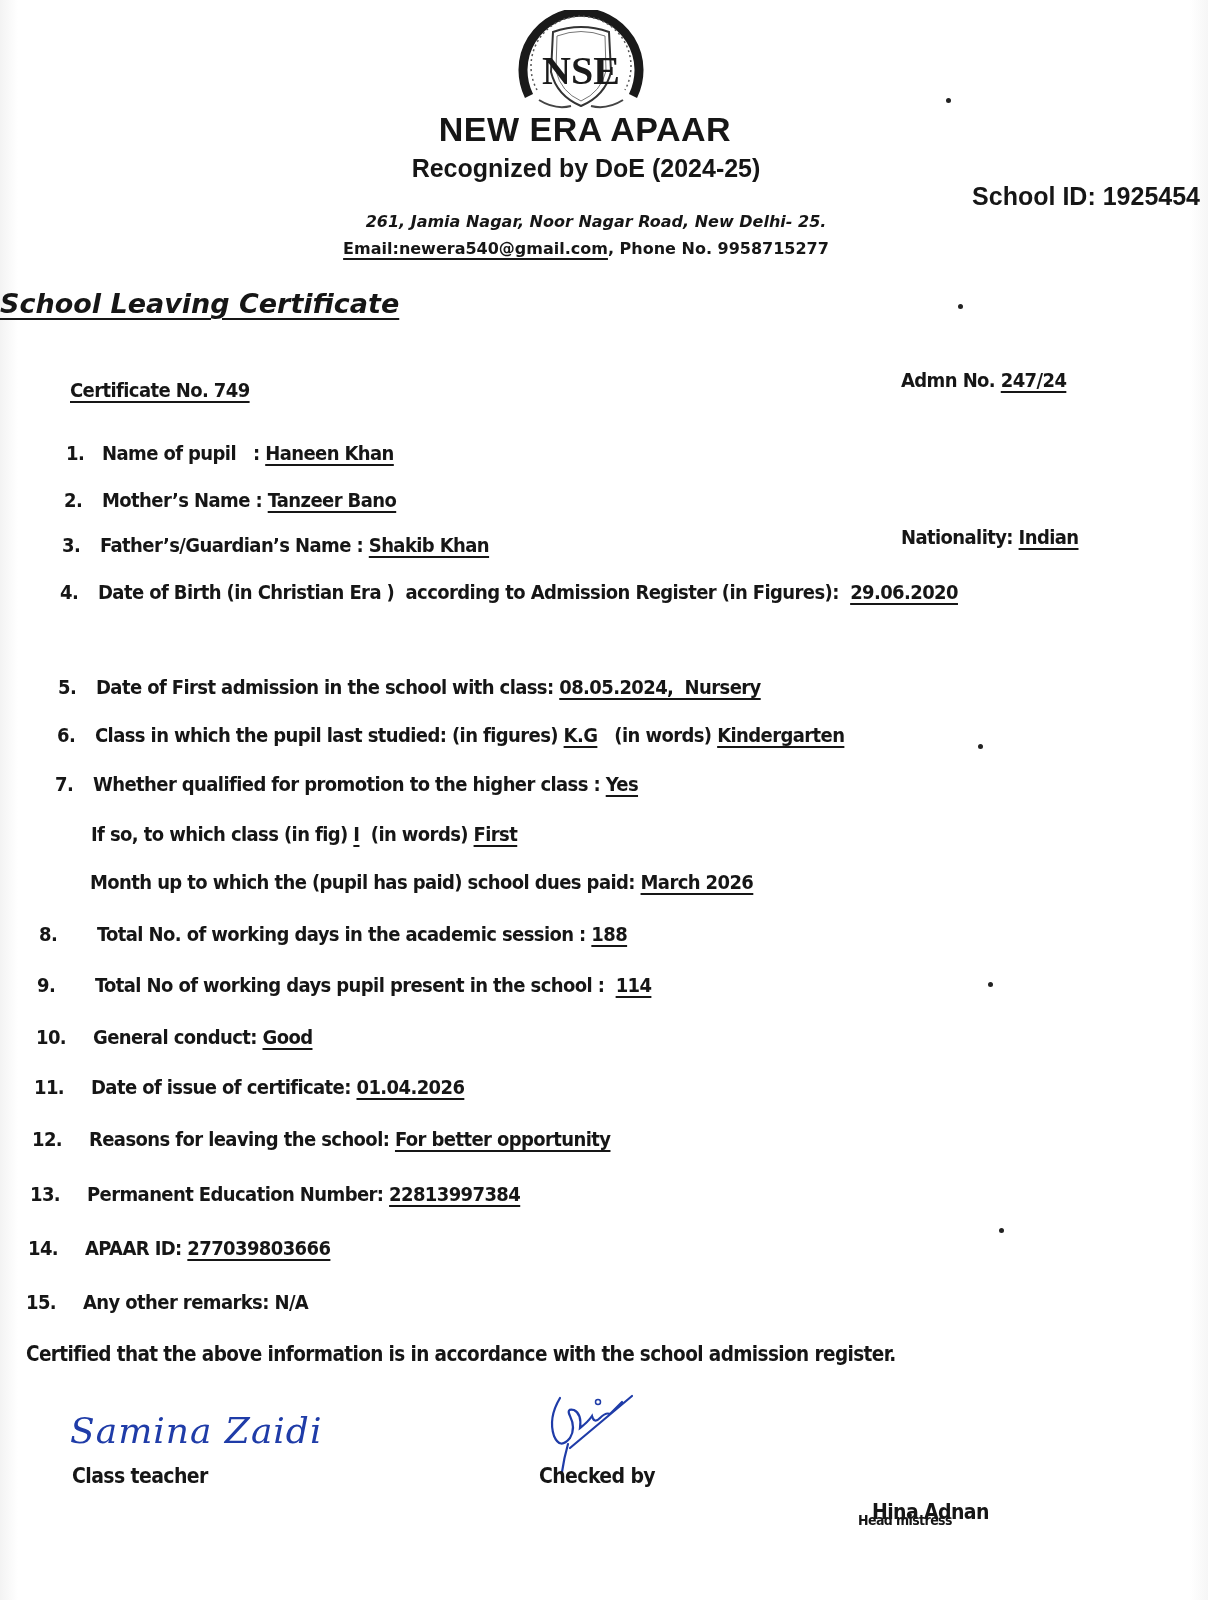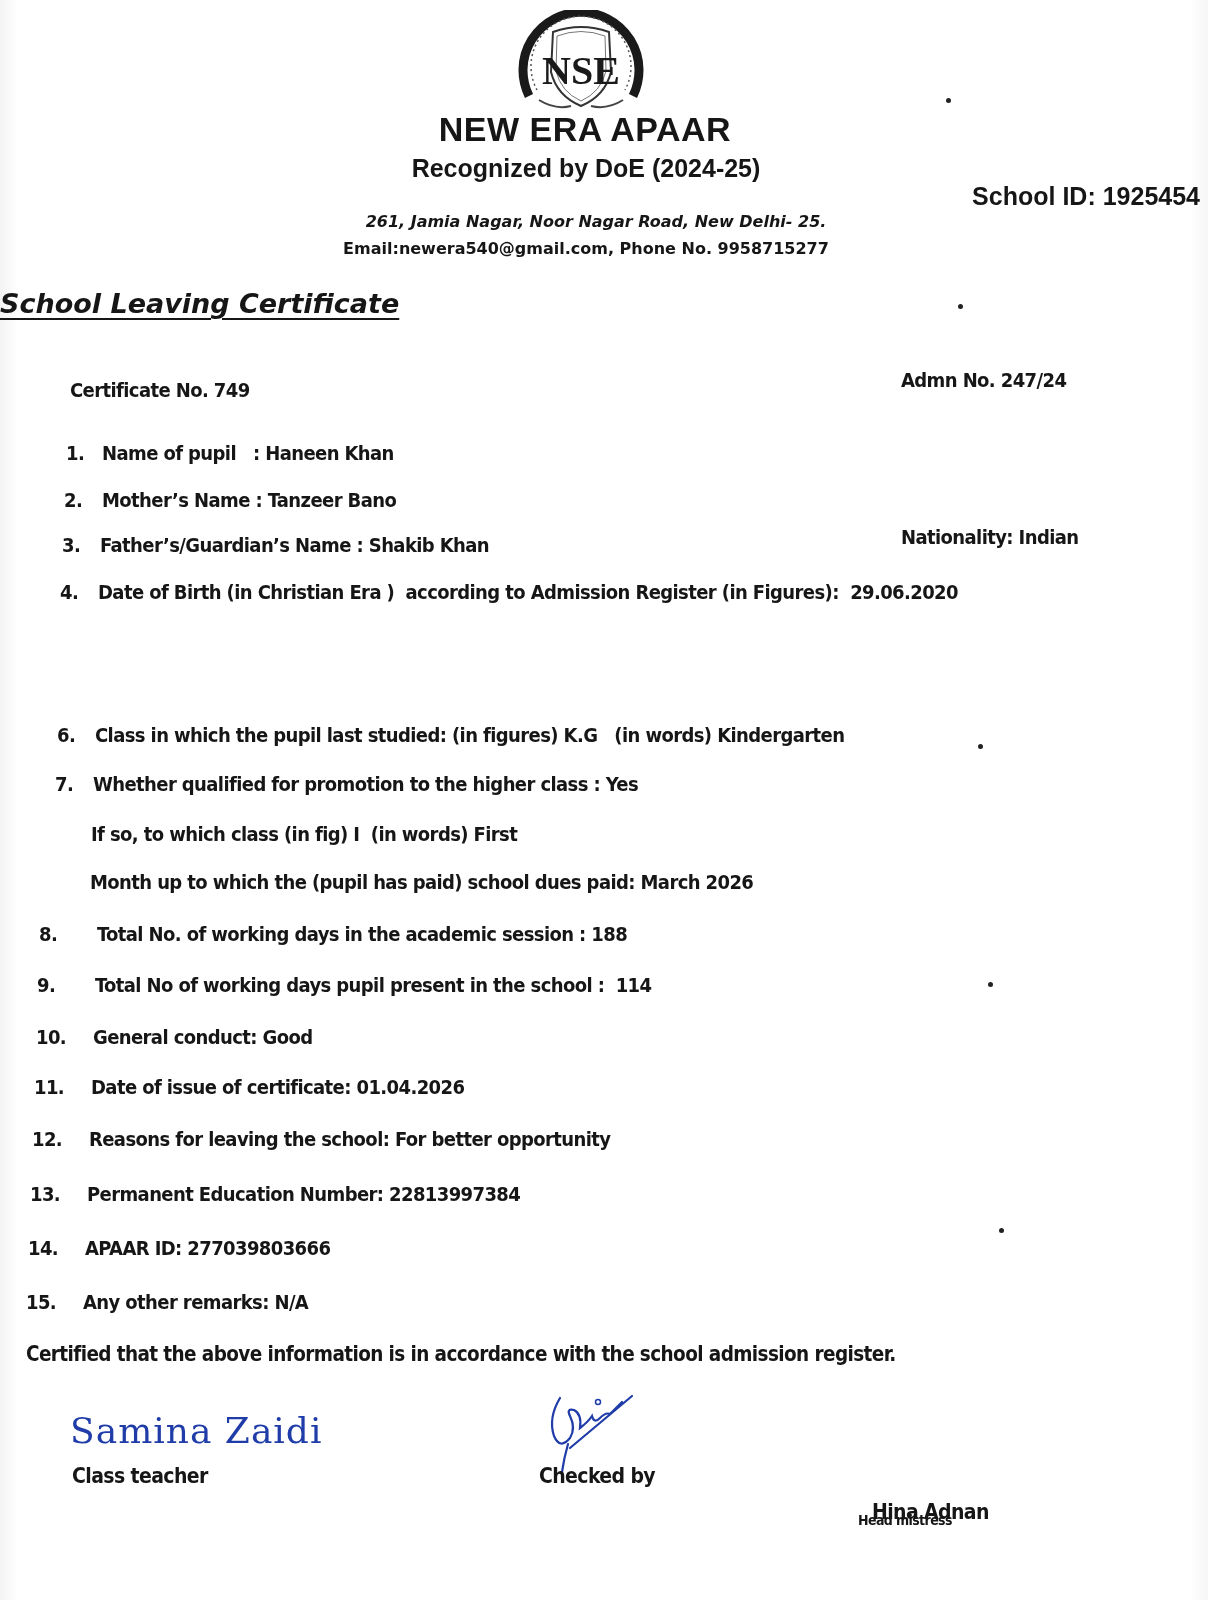--- a/index.html
+++ b/index.html
@@ -14,21 +14,21 @@
       overflow: hidden;
       color: #161616;
       font-family: "Liberation Sans", "DejaVu Sans", sans-serif;
     }
     .page {
       position: absolute;
       inset: 0;
       background: linear-gradient(90deg, #f3f3f3 0px, #ffffff 18px, #ffffff 1190px, #f6f6f6 1208px);
     }
     .abs { position: absolute; white-space: nowrap; }
-    .u { text-underline-offset: 4px; text-decoration-thickness: 2px; }
+    .u { text-decoration: underline; text-underline-offset: 4px; text-decoration-thickness: 2px; }
 
     
     .logo { position: absolute; left: 515px; top: 10px; width: 132px; height: 106px; }
     .school-name {
       left: 0; width: 1170px; top: 110px; text-align: center;
       font-family: "Liberation Sans", sans-serif;
       font-weight: bold; font-size: 34px; letter-spacing: 0.5px;
     }
     .recog {
       left: 0; width: 1172px; top: 154px; text-align: center;
@@ -58,20 +58,21 @@
     
     .line {
       font-family: "DejaVu Sans Condensed", "DejaVu Sans", sans-serif;
       font-weight: bold;
       font-size: 20px;
       letter-spacing: -0.6px;
     }
     .num { display: inline-block; }
     .sig-script {
       font-family: "DejaVu Serif", serif;
+      font-style: italic;
       color: #1f3ca8;
     }
     .dot {
       position: absolute; width: 5px; height: 5px; border-radius: 50%; background: #222;
     }
   </style>
 </head>
 <body>
 
 <div class="page">
@@ -113,20 +114,23 @@
     <span class="num" style="width:38px">3.</span><span>Father’s/Guardian’s Name : </span><span class="u">Shakib Khan</span>
   </div>
   <div class="abs line" style="left:901px; top:525px;">
     <span>Nationality: </span><span class="u">Indian</span>
   </div>
 
   <div class="abs line" style="left:60px; top:580px;">
     <span class="num" style="width:38px">4.</span><span style="white-space:pre">Date of Birth (in Christian Era )  according to Admission Register (in Figures):  </span><span class="u">29.06.2020</span>
   </div>
 
+  <div class="abs line" style="left:58px; top:675px;">
+    <span class="num" style="width:38px">5.</span><span>Date of First admission in the school with class: </span><span class="u" style="white-space:pre">08.05.2024,  Nursery</span>
+  </div>
 
   <div class="abs line" style="left:57px; top:723px;">
     <span class="num" style="width:38px">6.</span><span>Class in which the pupil last studied: (in figures) </span><span class="u">K.G</span><span style="white-space:pre">   (in words) </span><span class="u">Kindergarten</span>
   </div>
 
   <div class="abs line" style="left:55px; top:772px;">
     <span class="num" style="width:38px">7.</span><span>Whether qualified for promotion to the higher class : </span><span class="u">Yes</span>
   </div>
   <div class="abs line" style="left:91px; top:822px;">
     <span>If so, to which class (in fig) </span><span class="u">I</span><span style="white-space:pre">  (in words) </span><span class="u">First</span>

